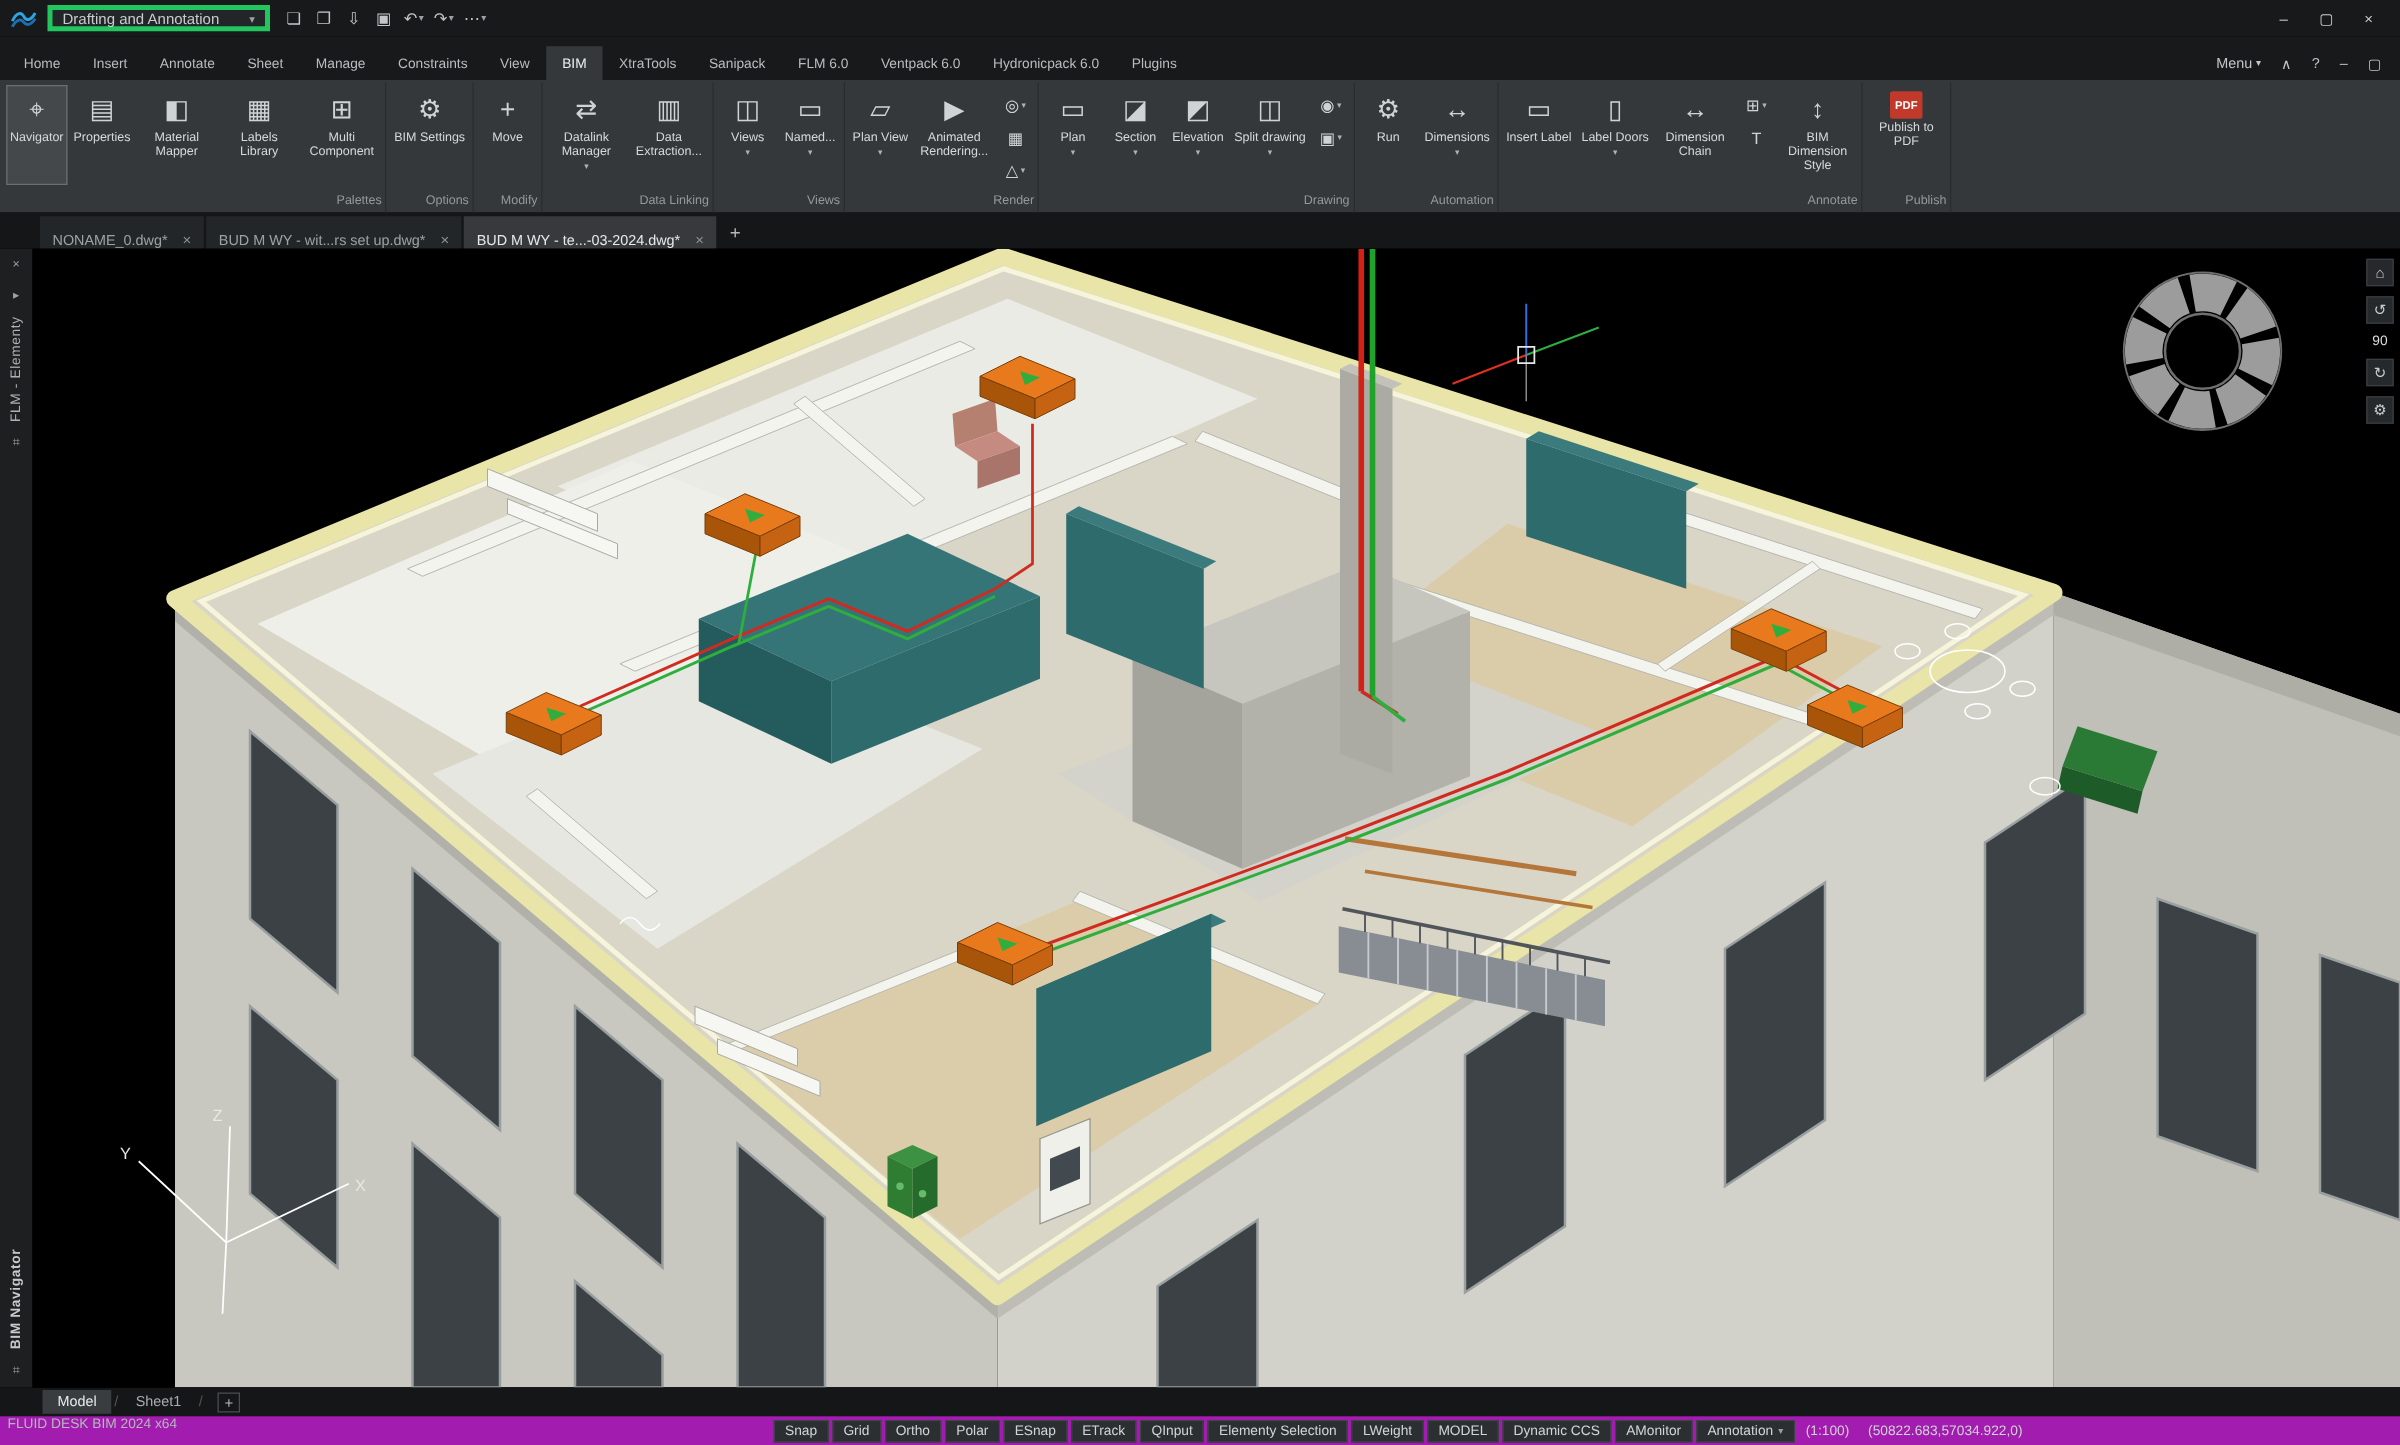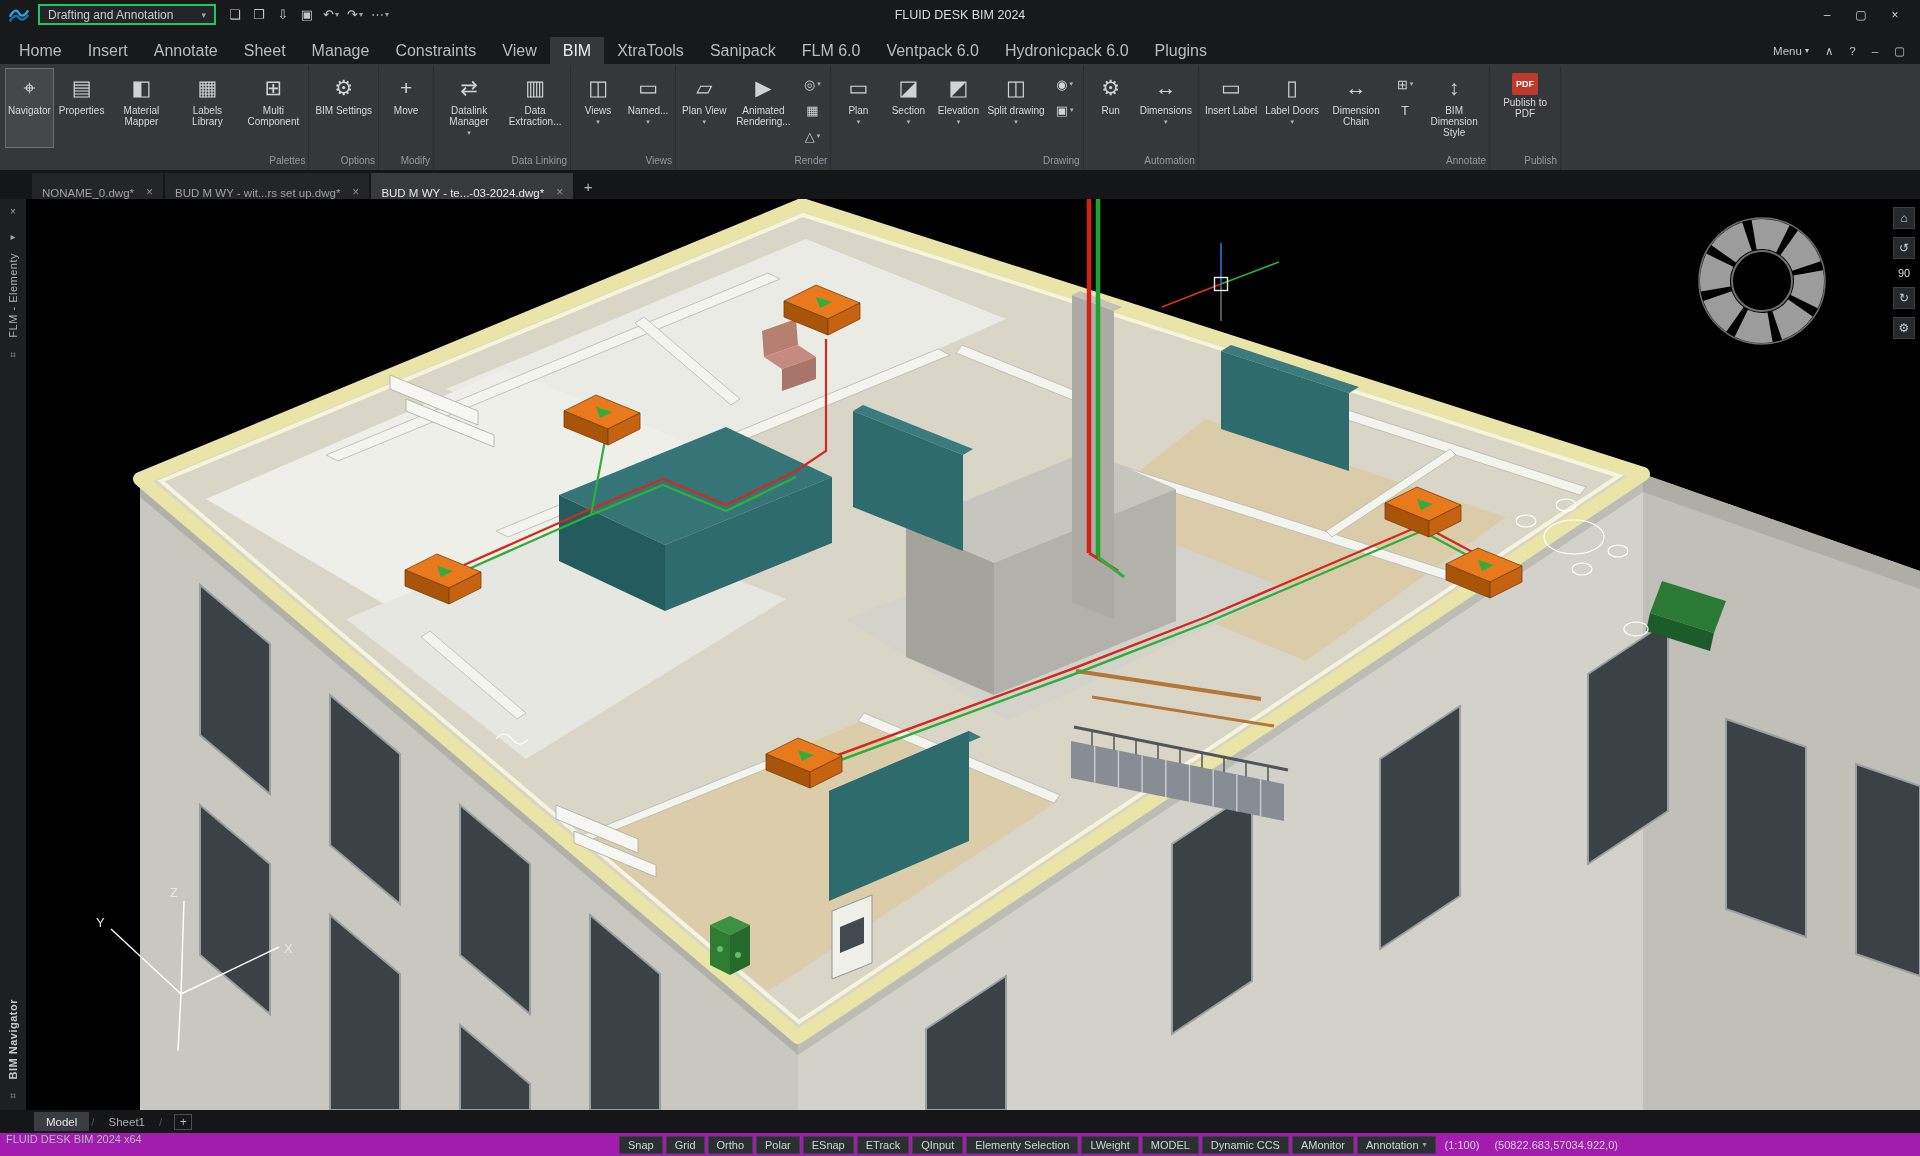--- a/index.html
+++ b/index.html
@@ -1,29 +1,29 @@
 <!DOCTYPE html>
 <html><head>
 <meta charset="utf-8">
 <style>
 *{margin:0;padding:0;box-sizing:border-box}
 html,body{width:1920px;height:1156px;overflow:hidden;background:#000;font-family:"Liberation Sans",sans-serif;color:#d4d6d8}
 .titlebar{height:29px;background:#17191b;display:flex;align-items:center;padding:0 8px;gap:8px;position:relative}
 .logo{display:flex;align-items:center}
-.workspace{display:flex;align-items:center;gap:19px;background:#232628;border:2px solid #22c55e;height:21px;padding:0 8px;width:178px;font-size:12px;color:#c9ccce}
+.workspace{display:flex;align-items:center;gap:19px;background:#232628;border:4px solid #22c55e;height:21px;padding:0 8px;width:178px;font-size:12px;color:#c9ccce}
 .workspace .caret{margin-left:auto;font-size:9px;color:#9aa0a3}
 .qat{display:flex;align-items:center;gap:2px}
 .qbtn{height:22px;min-width:22px;display:flex;align-items:center;justify-content:center;font-size:13px;color:#c2c6c8;padding:0 3px;gap:1px}
 .qbtn .caret{font-size:8px;color:#9aa0a3}
 .tb-title{position:absolute;left:0;right:0;text-align:center;font-size:12.5px;color:#dadcde;pointer-events:none}
 .tb-win{margin-left:auto;display:flex;z-index:2}
 .win-btn{width:34px;height:27px;display:flex;align-items:center;justify-content:center;font-size:12px;color:#c8cbcd}
 .menubar{height:35px;background:#17191b;display:flex;align-items:flex-end;padding:0 6px}
 #menuTabs{display:flex;height:27px;align-items:stretch}
-.mtab{padding:0 13px;display:flex;align-items:center;font-size:16px;color:#b9bdbf}
+.mtab{padding:0 13px;display:flex;align-items:center;font-size:11px;color:#b9bdbf}
 .mtab.active{background:#35383a;color:#eceeef}
 .menu-right{margin-left:auto;display:flex;align-items:center;gap:2px;height:27px;padding-right:2px}
 .mr-btn{padding:0 7px;font-size:11.5px;color:#c2c6c8;display:flex;align-items:center;gap:3px}
 .mr-btn .caret{font-size:8px}
 .ribbon{height:106px;background:#35383a;display:flex;align-items:stretch;padding:2px 2px 0 2px}
 .rgroup{display:flex;flex-direction:column;border-right:1px solid #292c2e;padding:2px 3px 0 3px}
 .rbtns{flex:1;display:flex;align-items:flex-start;gap:2px}
 .rbig{min-width:48px;max-width:64px;display:flex;flex-direction:column;align-items:center;padding:4px 2px 0 2px;gap:2px;border:1px solid transparent;height:80px}
 .rbig.selected{background:#45484b;border-color:#6b6f73}
 .rbig .glyph{font-size:21px;color:#cfd3d5;height:30px;display:flex;align-items:center;line-height:30px}
@@ -95,21 +95,20 @@
       </div>
       <div class="qbtn">
         <span>↷</span>
         <span class="caret">▾</span>
       </div>
       <div class="qbtn">
         <span>⋯</span>
         <span class="caret">▾</span>
       </div>
     </div>
-  <div class="tb-title">FLUID DESK BIM 2024</div>
   <div class="tb-win" id="winControls">
       <div class="win-btn">–</div>
       <div class="win-btn">▢</div>
       <div class="win-btn">×</div>
     </div>
 </div>
 
 <div class="menubar">
   <div id="menuTabs">
       <div class="mtab">Home</div>

